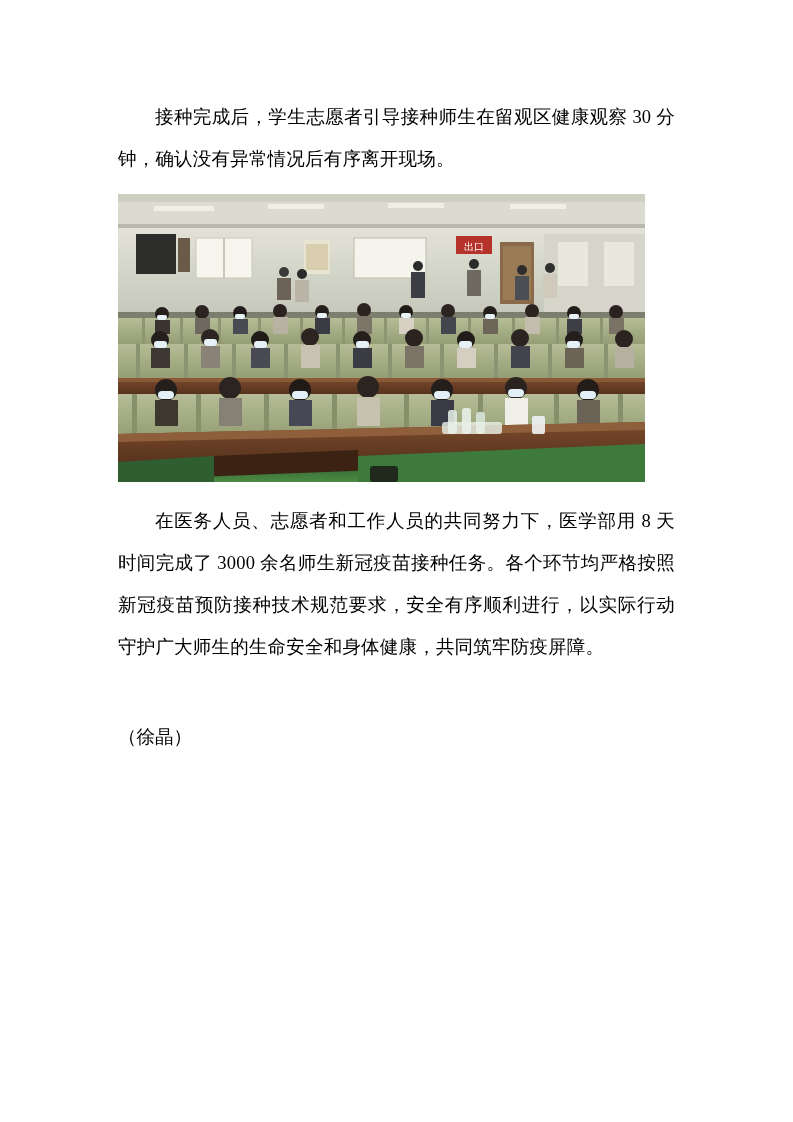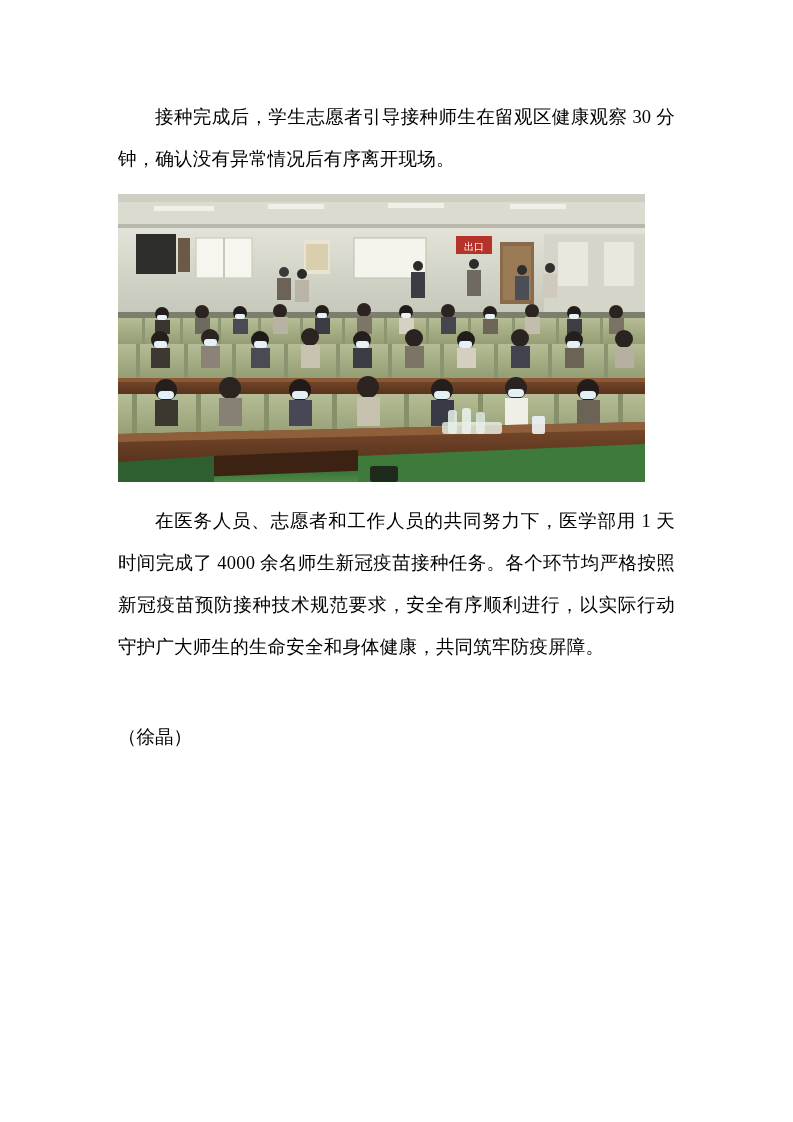--- a/index.html
+++ b/index.html
@@ -290,18 +290,18 @@
 
       <polygon points="0,286 527,266 527,288 0,288" fill="url(#floorg)"></polygon>
       <polygon points="240,262 527,250 527,288 240,288" fill="#3e7a3c"></polygon>
       <polygon points="0,268 96,262 96,288 0,288" fill="#2f5e30"></polygon>
 
       <rect x="252" y="272" width="28" height="16" rx="3" fill="#1f2a1c"></rect>
     </svg>
   </div>
 
   <div class="para-block-2">
-    <p class="para indent">在医务人员、志愿者和工作人员的共同努力下，医学部用 1 天时间完成了 4000 余名师生新冠疫苗接种任务。各个环节均严格按照新冠疫苗预防接种技术规范要求，安全有序顺利进行，以实际行动守护广大师生的生命安全和身体健康，共同筑牢防疫屏障。</p>
+    <p class="para indent">在医务人员、志愿者和工作人员的共同努力下，医学部用 8 天时间完成了 3000 余名师生新冠疫苗接种任务。各个环节均严格按照新冠疫苗预防接种技术规范要求，安全有序顺利进行，以实际行动守护广大师生的生命安全和身体健康，共同筑牢防疫屏障。</p>
   </div>
 
   <div class="signature">（徐晶）</div>
 
 </div>
 
 </body></html>

